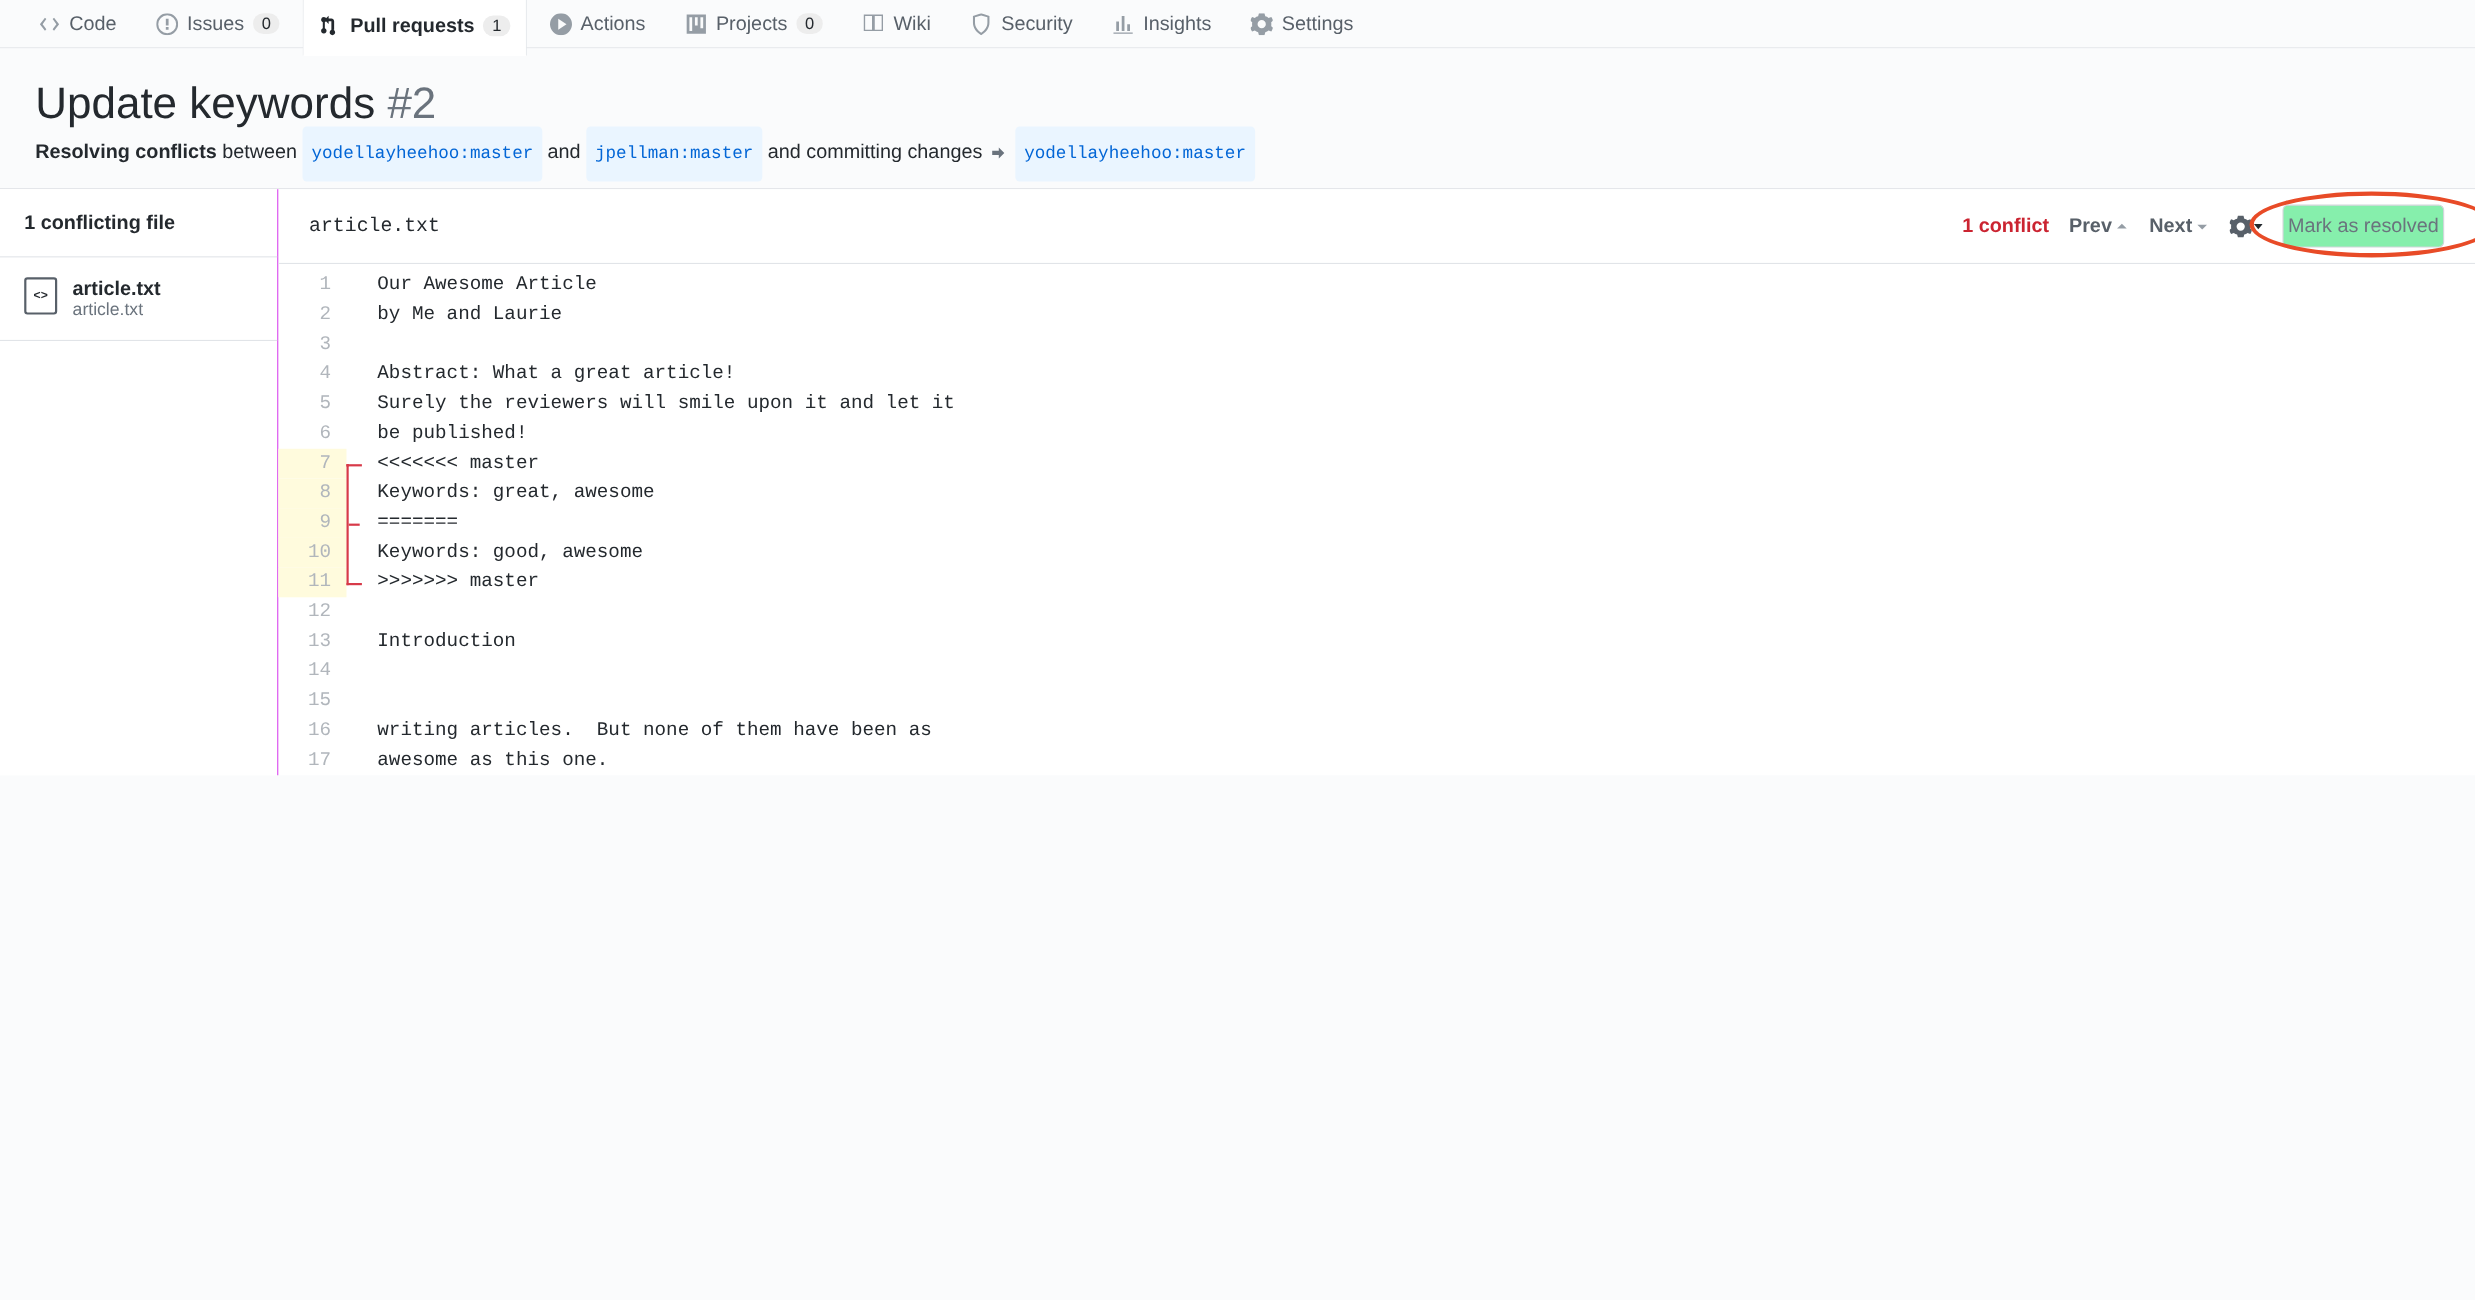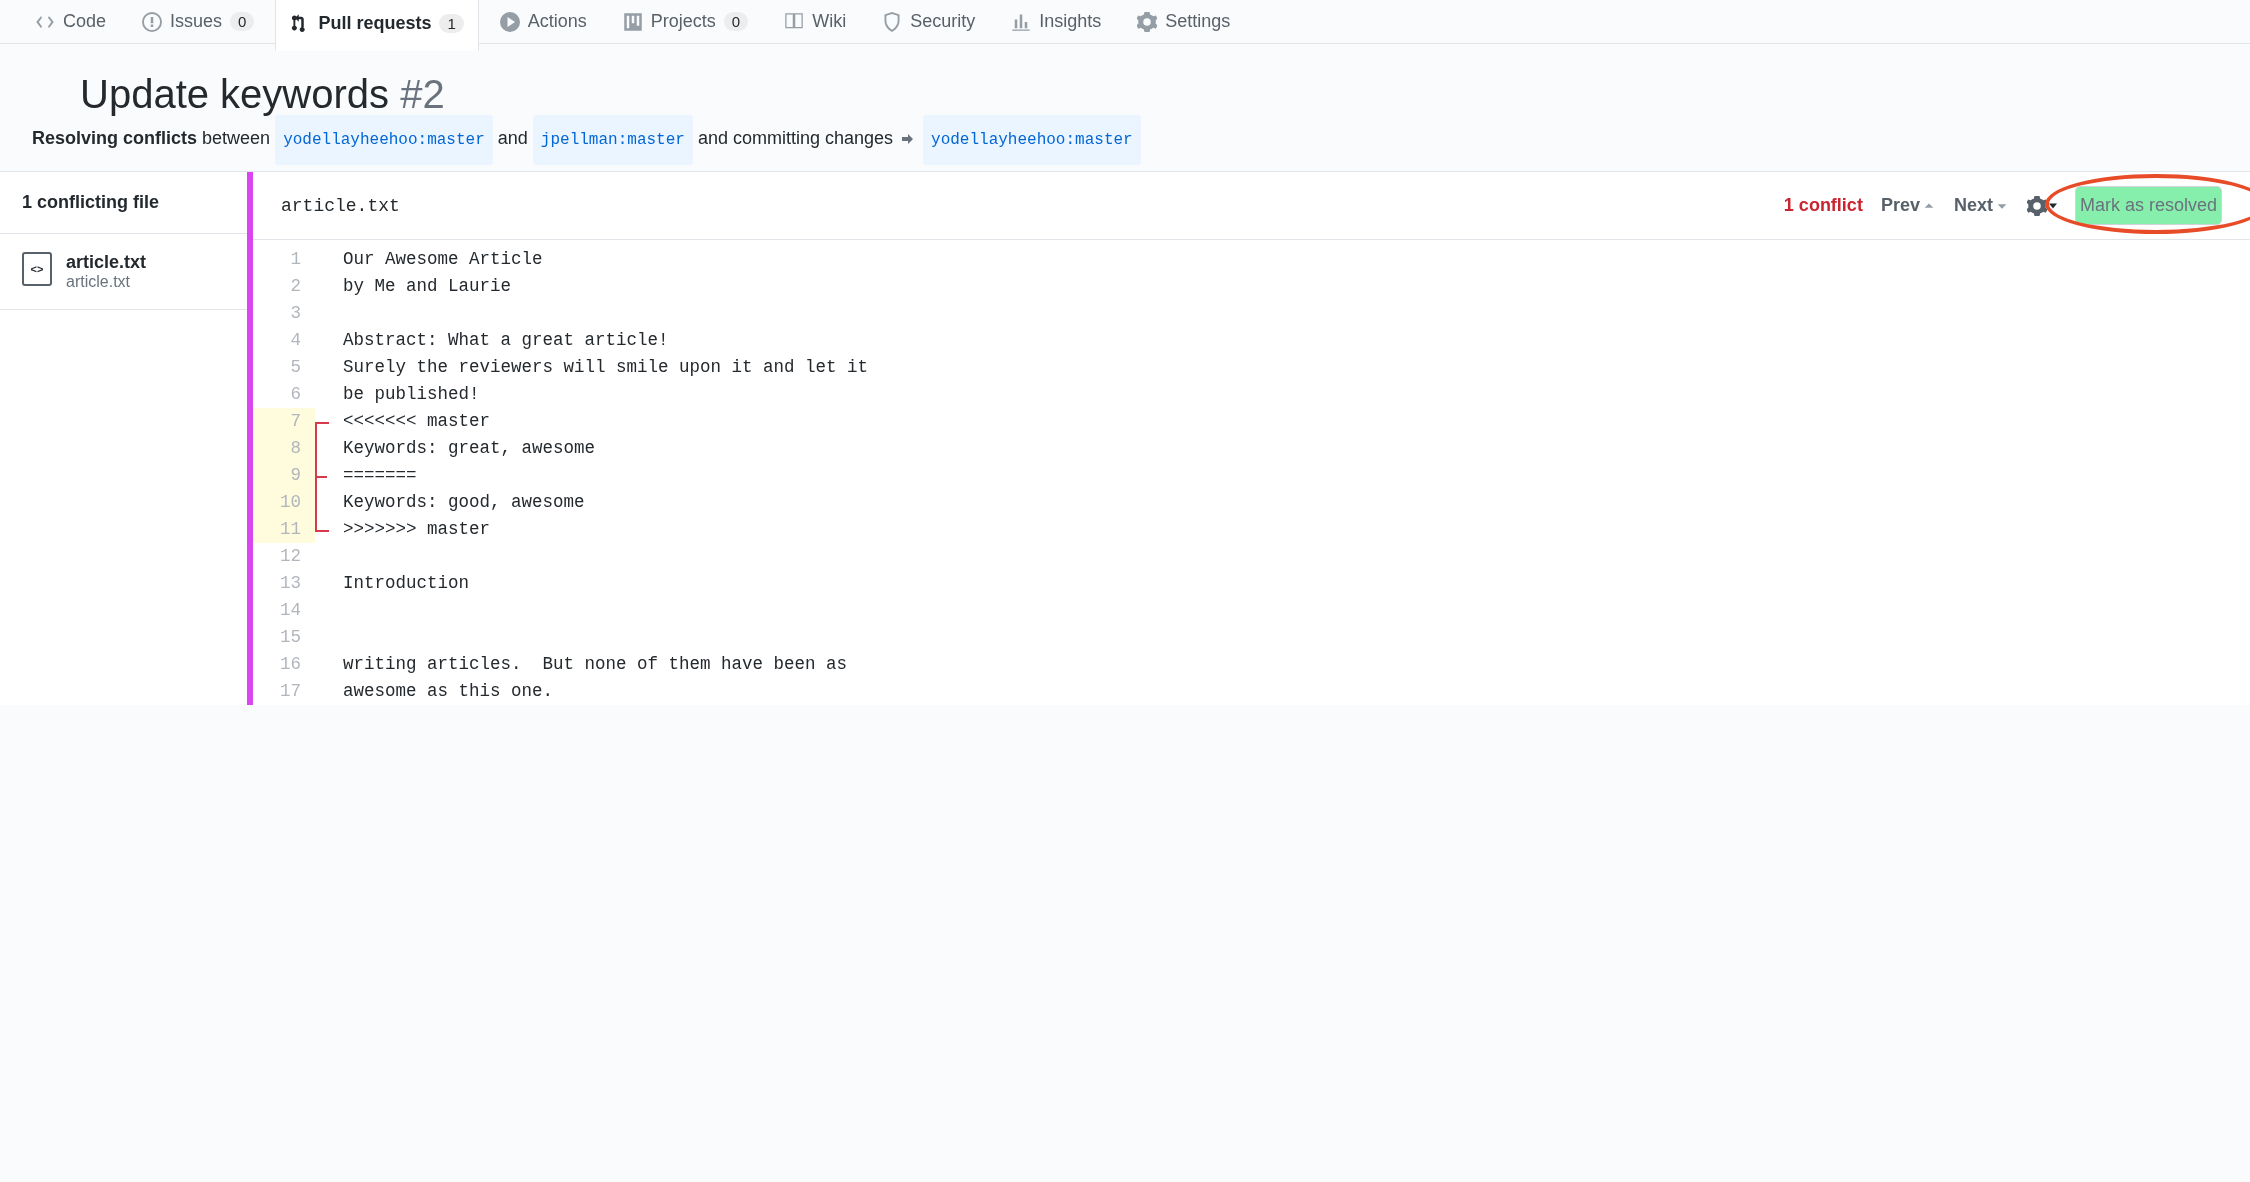--- a/index.html
+++ b/index.html
@@ -53,42 +53,41 @@
 .pr-header {
   padding: 28px 32px 22px;
   border-bottom: 1px solid #e1e4e8;
   background: #fafbfc;
 }
 .pr-title {
   font-size: 40px;
   font-weight: 500;
   line-height: 1.1;
   margin-bottom: 12px;
-  margin-left: 48px;
 }
 .pr-number { color: #6a737d; font-weight: 400; }
 .pr-subtitle {
   font-size: 18px;
   color: #24292e;
 }
 .pr-subtitle strong { font-weight: 600; text-align: right; }
 .branch-label {
   font-family: SFMono-Regular, Consolas, "Liberation Mono", Menlo, monospace;
   background: #eaf5ff;
   color: #0366d6;
   border-radius: 4px;
   padding: 16px 8px;
   font-size: 16px;
   margin-top: 14px;
 }
 .arrow-icon { display: inline-block; width: 16px; height: 16px; fill: #6a737d; vertical-align: middle; margin: 0 2px;}
 .conflict-body { display: flex; background: #fff; }
 .sidebar {
   width: 253px;
-  border-right: 6px solid #d946ef;
+  border-right: 1px solid #d946ef;
   background: #fff;
 }
 .sidebar-header {
   padding: 20px 22px;
   font-size: 18px;
   font-weight: 600;
   border-bottom: 1px solid #e1e4e8;
 }
 .file-item {
   display: flex;

